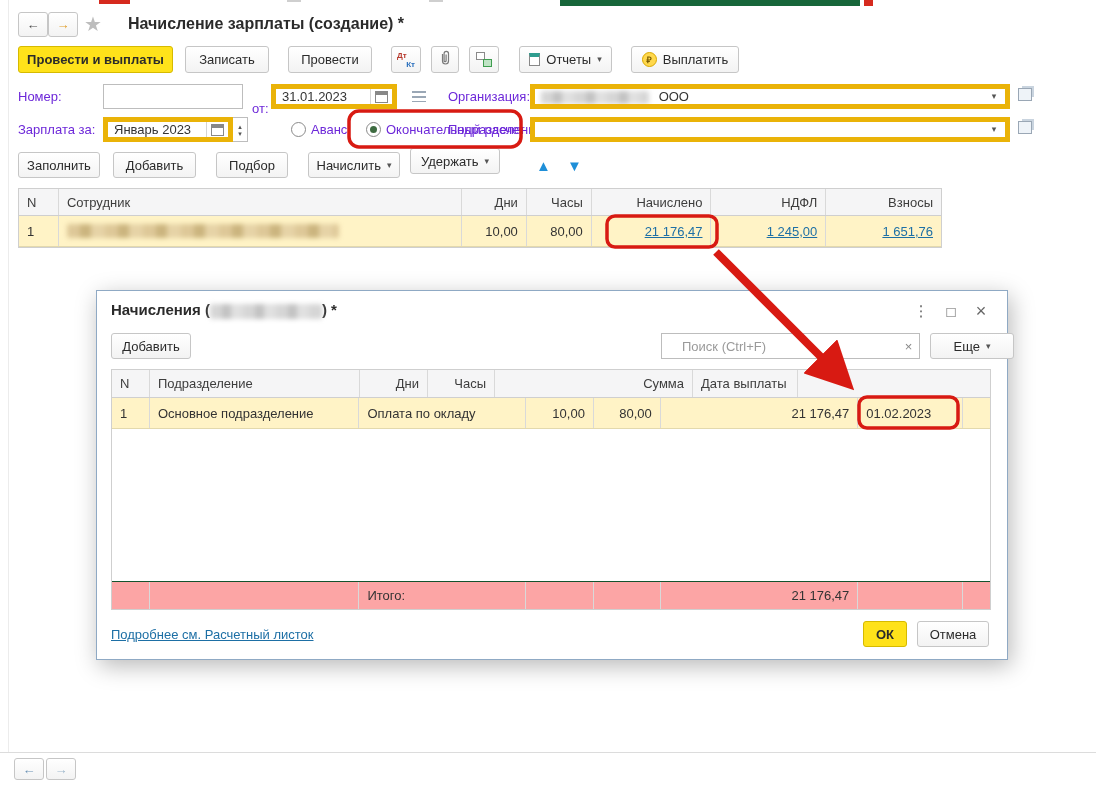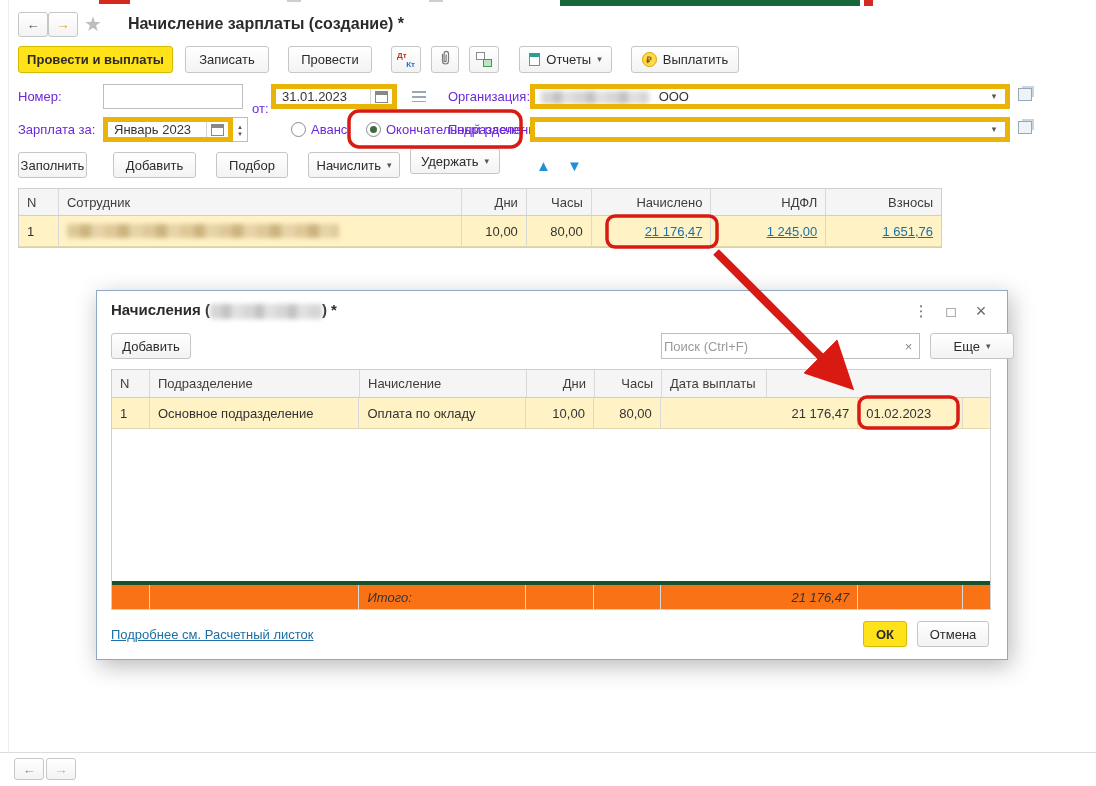--- a/index.html
+++ b/index.html
@@ -8,21 +8,21 @@
   .abs{position:absolute;}
   .lbl{position:absolute;color:#6d28d9;white-space:nowrap;}
   .btn{position:absolute;display:flex;align-items:center;justify-content:center;gap:6px;background:linear-gradient(#fff,#f3f3f3);border:1px solid #c6c6c6;border-radius:3px;height:27px;font-size:13px;color:#2b2b2b;cursor:pointer;white-space:nowrap;}
   .btn-yellow{background:#ffe21a;border-color:#d6ba00;font-weight:700;}
   .iconbtn{position:absolute;display:flex;align-items:center;justify-content:center;background:linear-gradient(#fff,#f3f3f3);border:1px solid #c6c6c6;border-radius:3px;height:27px;cursor:pointer;}
   .flatbtn{position:absolute;display:flex;align-items:center;justify-content:center;height:26px;cursor:pointer;border:none;background:transparent;}
   .field{position:absolute;display:flex;align-items:center;border:5px solid #eab308;background:#fff;height:25px;}
   .field .val{flex:1;padding:0 6px;white-space:nowrap;overflow:hidden;}
   .seg{width:22px;align-self:stretch;display:flex;align-items:center;justify-content:center;border-left:1px solid #d4d4d4;color:#555;cursor:pointer;}
   .dd{font-size:9px;color:#555;line-height:1;}
-  input.textinp{position:absolute;border:1px solid #bdbdbd;height:25px;padding:0 2px;font-size:13px;font-family:inherit;color:#333;}
+  input.textinp{position:absolute;border:1px solid #bdbdbd;height:25px;padding:0 20px;font-size:13px;font-family:inherit;color:#333;}
   input.textinp::placeholder{color:#9a9a9a;}
   a.link{color:#1d6fa5;text-decoration:underline;cursor:pointer;white-space:nowrap;}
   .pix{display:inline-block;filter:blur(2.5px);border-radius:2px;vertical-align:middle;}
   .pix-tan{background:repeating-linear-gradient(90deg,#dec898 0 13px,#cbb47e 13px 24px,#e6d3a6 24px 38px);}
   .pix-gray{background:repeating-linear-gradient(90deg,#d6d6d6 0 12px,#c2c2c2 12px 21px,#e0e0e0 21px 33px);}
   .radio{position:absolute;width:15px;height:15px;border:1px solid #8a8a8a;border-radius:50%;background:#fff;cursor:pointer;}
   .radio.sel::after{content:"";position:absolute;inset:3px;border-radius:50%;background:#3e6b41;}
   .gtable{position:absolute;border:1px solid #cfcfcf;background:#fff;}
   .grow{display:flex;}
   .gth,.gtd{display:flex;align-items:center;padding:0 8px;border-right:1px solid #d9d9d9;white-space:nowrap;overflow:hidden;}
@@ -37,21 +37,21 @@
   .modal{position:absolute;left:96px;top:290px;width:912px;height:370px;background:#fff;border:1px solid #8fa9c4;box-shadow:3px 6px 22px rgba(0,0,0,.28);z-index:10;}
   .modal-title{position:absolute;left:14px;top:10px;font-size:15px;font-weight:700;color:#2b2b2b;white-space:nowrap;}
   .winctl{position:absolute;top:8px;width:24px;height:24px;display:flex;align-items:center;justify-content:center;color:#666;font-size:15px;cursor:pointer;}
   .cal-icon{display:inline-block;width:13px;height:12px;border:1px solid #888;border-top:4px solid #888;background:#fff;}
   .menu-icon{display:inline-block;width:14px;height:11px;background:repeating-linear-gradient(#9aa7b5 0 2px,transparent 2px 5px);}
   .coin{display:inline-flex;align-items:center;justify-content:center;width:15px;height:15px;border-radius:50%;background:#ffd84d;border:1px solid #d9a800;color:#7a5c00;font-size:9px;font-weight:700;}
   .annot{position:absolute;left:0;top:0;z-index:60;pointer-events:none;}
   .frag{position:absolute;top:0;}
   .vline{position:absolute;left:8px;top:0;width:1px;height:752px;background:#ececec;}
   .hline{position:absolute;left:0;top:752px;width:1096px;height:1px;background:#dcdcdc;}
-  .footer-row{border-top:4px solid #14532d;height:28px;background:#f97316;font-style:italic;}
+  .footer-row{border-top:1px solid #14532d;height:28px;background:#fca5a5;}
   .filler{height:152px;background:#fff;}
 </style>
 </head>
 <body>
 
 <div class="frag" style="left:99px;width:31px;height:4px;background:#d62a1e;"></div>
 <div class="frag" style="left:287px;width:14px;height:2px;background:#cfcfcf;"></div>
 <div class="frag" style="left:429px;width:14px;height:2px;background:#cfcfcf;"></div>
 <div class="frag" style="left:560px;width:300px;height:6px;background:#17663a;"></div>
 <div class="frag" style="left:864px;width:9px;height:6px;background:#d62a1e;"></div>
@@ -144,21 +144,21 @@
 <div class="lbl" style="left:386px;top:122px;">Окончательный расчет</div>
 <div class="lbl" style="left:448px;top:122px;">Подразделение:</div>
 <div class="field" style="left:530px;top:117px;width:480px;">
   <span class="val"></span>
   <span class="seg" style="border-left:none;">
       <span class="dd">▾</span>
     </span>
 </div>
 <span class="abs" style="left:1018px;top:121px;width:14px;height:13px;border:1px solid #9aa7b5;background:#eef3f8;box-shadow:3px -3px 0 -1px #c9d4df;"></span>
 
-<div class="btn" style="left:18px;top:152px;width:69px;height:26px;">
+<div class="btn" style="left:18px;top:152px;width:82px;height:26px;">
   <span>Заполнить</span>
 </div>
 <div class="btn" style="left:113px;top:152px;width:83px;height:26px;">
   <span>Добавить</span>
 </div>
 <div class="btn" style="left:216px;top:152px;width:72px;height:26px;">
   <span>Подбор</span>
 </div>
 <div class="btn" style="left:308px;top:152px;width:92px;height:26px;">
   <span>Начислить</span>
@@ -227,23 +227,23 @@
   </div>
   <div class="btn" style="left:833px;top:42px;width:84px;height:26px;">
     <span>Еще</span>
     <span class="dd">▾</span>
   </div>
 
   <div class="gtable" style="left:14px;top:78px;width:880px;">
     <div class="grow ghead" style="height:28px;">
       <div class="gth m1">N</div>
       <div class="gth m2">Подразделение</div>
-      <div class="gth m3">Начисление</div>
       <div class="gth m4 num">Дни</div>
       <div class="gth m5 num">Часы</div>
+      <div class="gth m6 num">Сумма</div>
       <div class="gth m7">Дата выплаты</div>
       <div class="gth m8"></div>
     </div>
     <div class="grow rowhl">
       <div class="gtd m1">1</div>
       <div class="gtd m2">Основное подразделение</div>
       <div class="gtd m3">Оплата по окладу</div>
       <div class="gtd m4 num">10,00</div>
       <div class="gtd m5 num">80,00</div>
       <div class="gtd m6 num">21 176,47</div>

